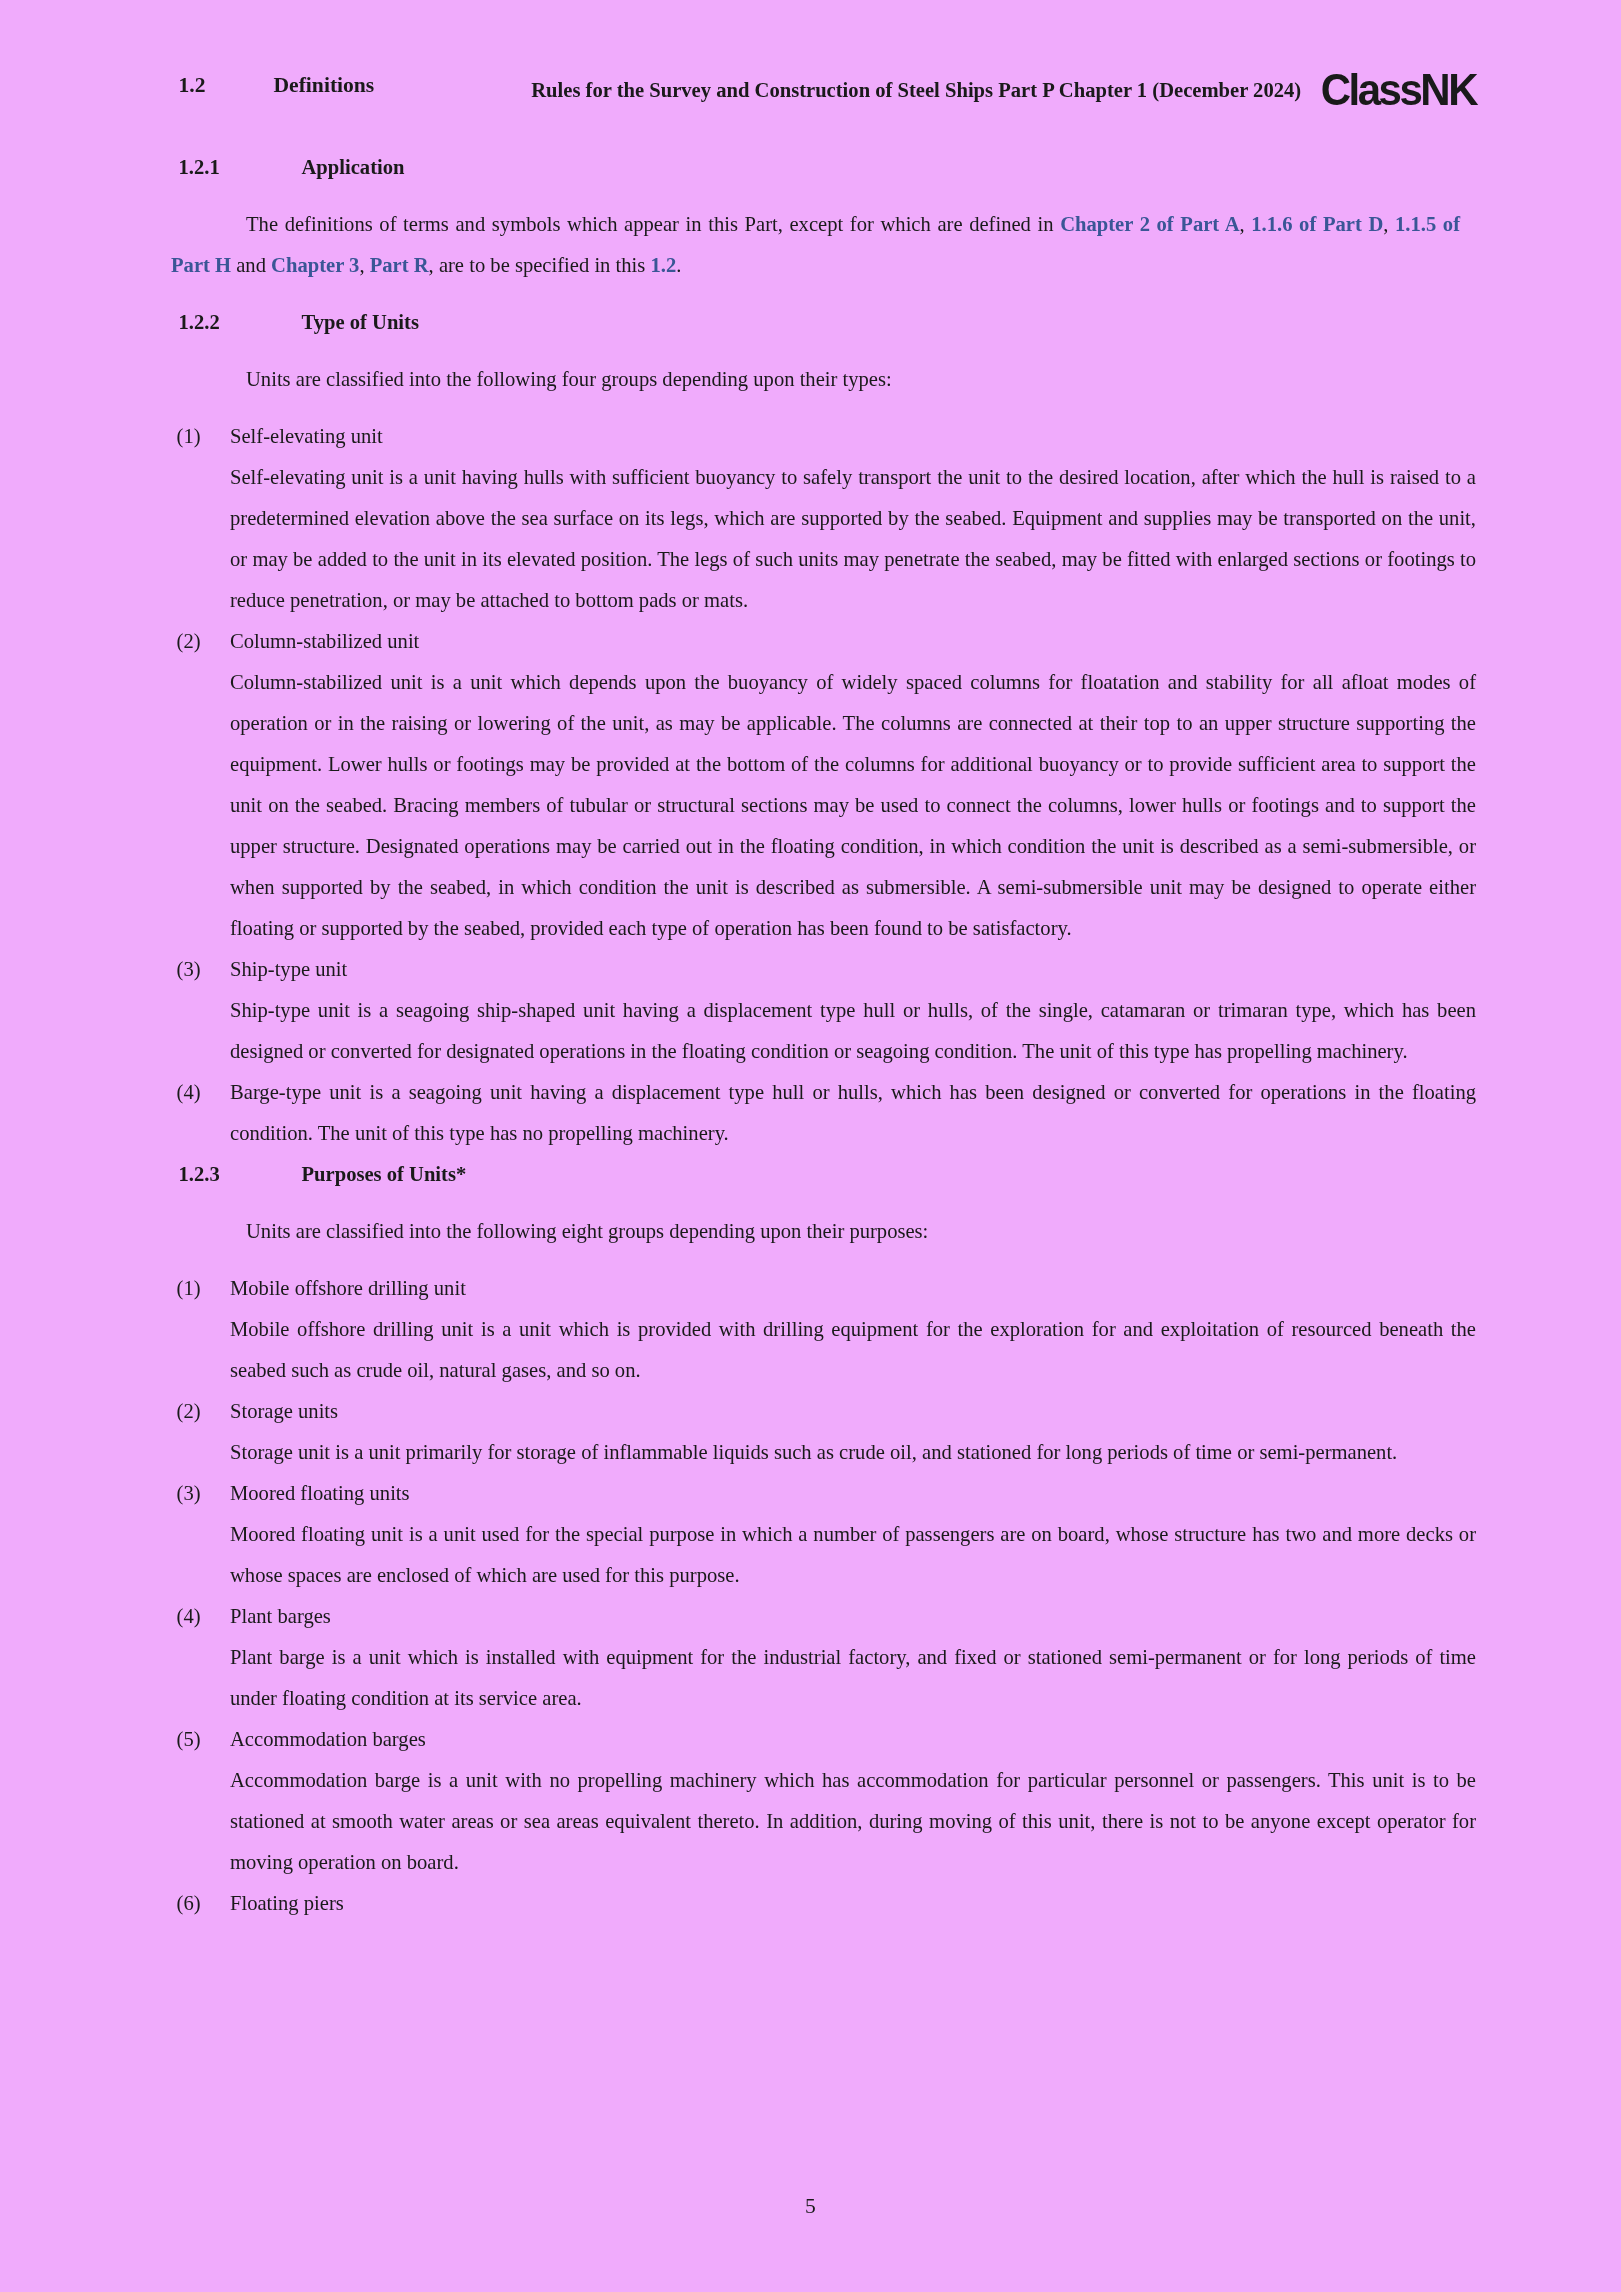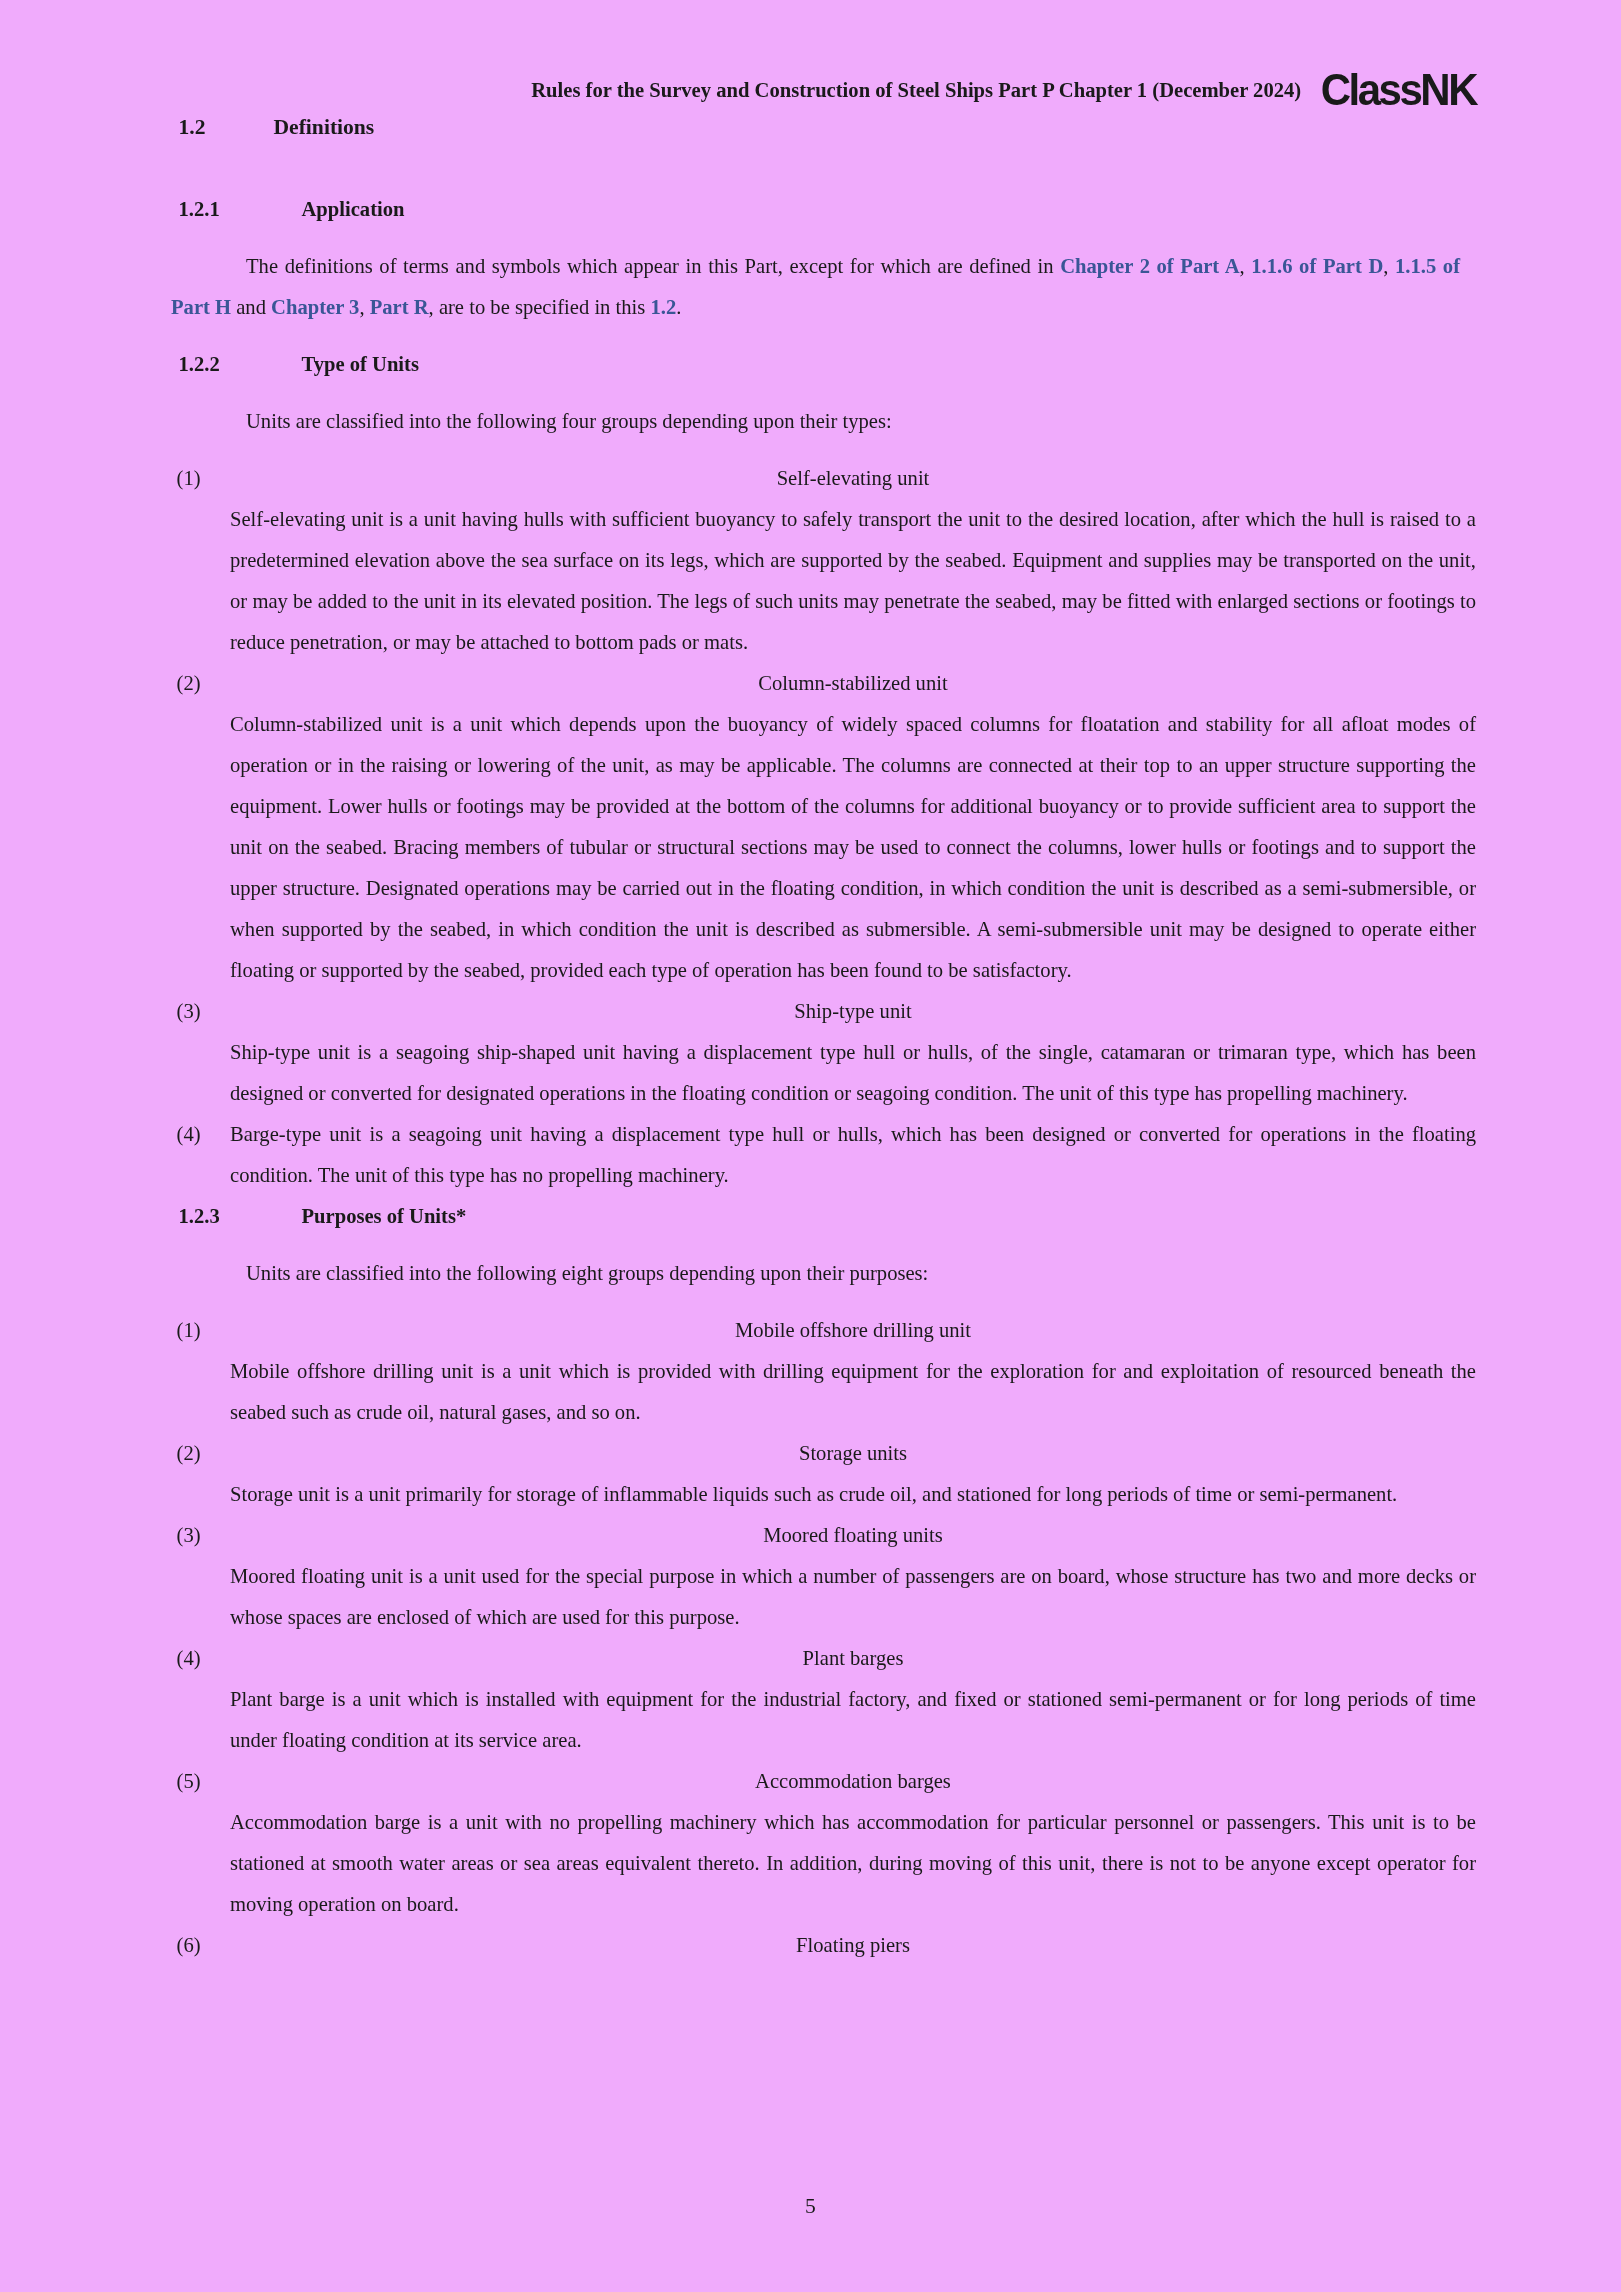--- a/index.html
+++ b/index.html
@@ -38,38 +38,38 @@
     font-size:42px;
     letter-spacing:-2.5px;
     line-height:1;
     transform:scaleY(1.04);
   }
   .content{
     position:absolute;
     top:0;
     left:155px;
     right:145px;
-    padding-top:107px;
+    padding-top:65px;
     line-height:41px;
   }
   .heading{font-weight:bold;}
   .h1{margin:0 0 41px 23.5px;font-size:21.6px;}
   .h2{margin:0 0 0 23.5px;font-size:20.6px;}
   .h1 .h-num{display:inline-block;min-width:95px;}
   .h2 .h-num{display:inline-block;min-width:123px;}
   .para{margin:16px;text-align:justify;}
   .para.indent{text-indent:75px;}
   .ref-link{
     color:var(--link-color);
     font-weight:bold;
     cursor:pointer;
   }
   .list-item{position:relative;padding-left:75px;}
   .list-item .marker{position:absolute;left:21.6px;top:0;}
-  .item-title{text-align:center;}
+  .item-title{text-align:left;}
   .item-body{text-align:justify;}
   .footer{
     position:absolute;
     bottom:74px;
     left:0;
     width:100%;
     text-align:center;
   }
   .page-number{font-size:21.6px;}
 </style>

